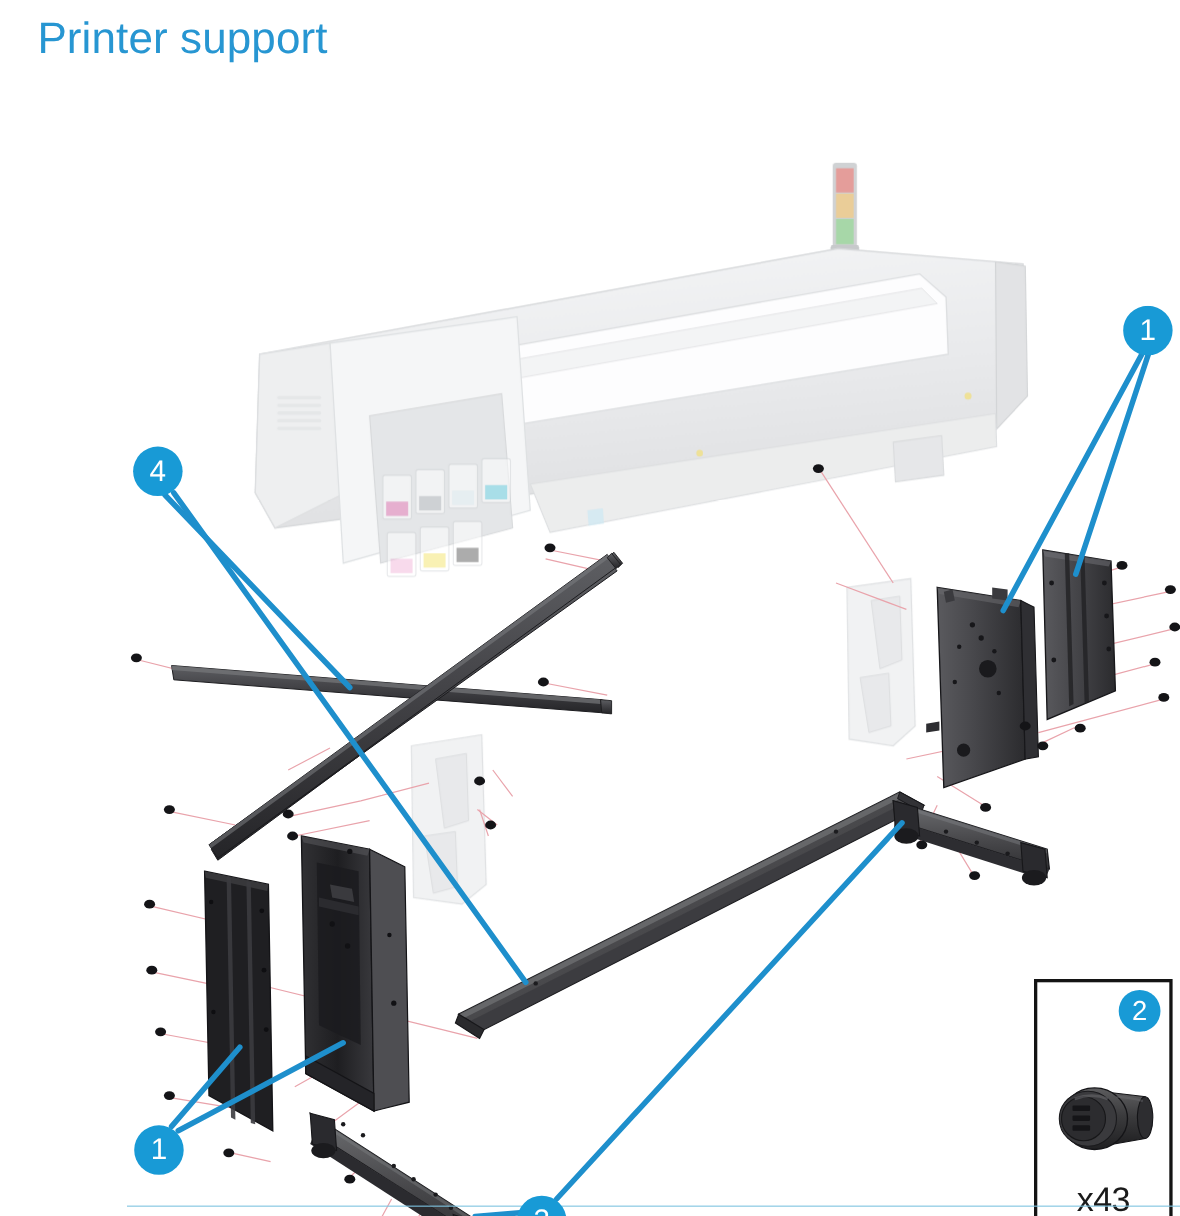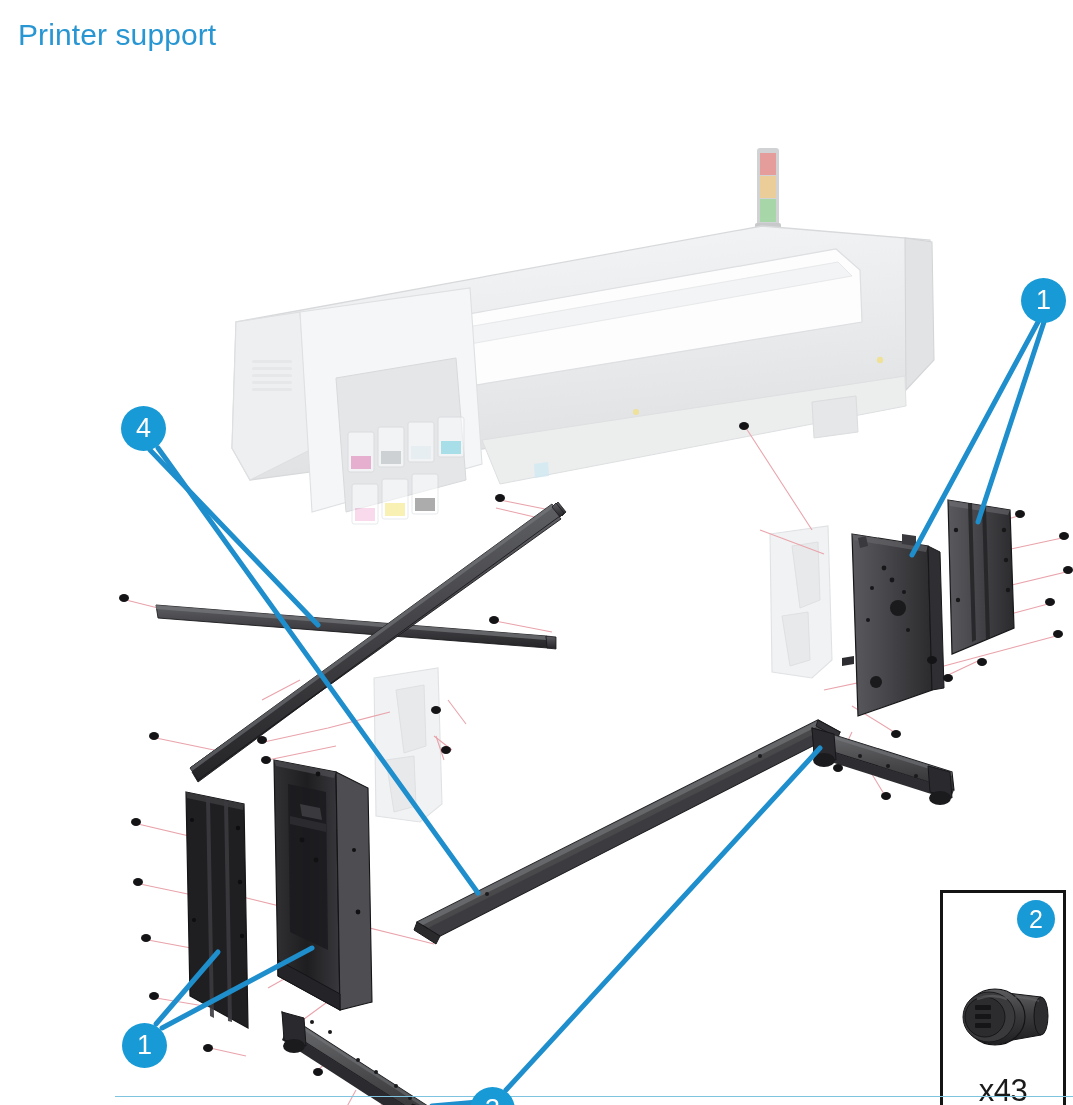--- a/index.html
+++ b/index.html
@@ -16,23 +16,23 @@
   }
   #page {
     position: absolute;
     left: 0; top: 0;
     width: 1073px;
     height: 1105px;
     background: #ffffff;
   }
   #page-title {
     position: absolute;
-    left: 18px;
+    left: 34px;
     top: 16px;
-    font-size: 30px;
+    font-size: 40px;
     font-weight: 400;
     color: #2796d2;
     letter-spacing: 0.1px;
     line-height: 38px;
     white-space: nowrap;
   }
   #figure-area {
     position: absolute;
     left: 0;
     top: 60px;

